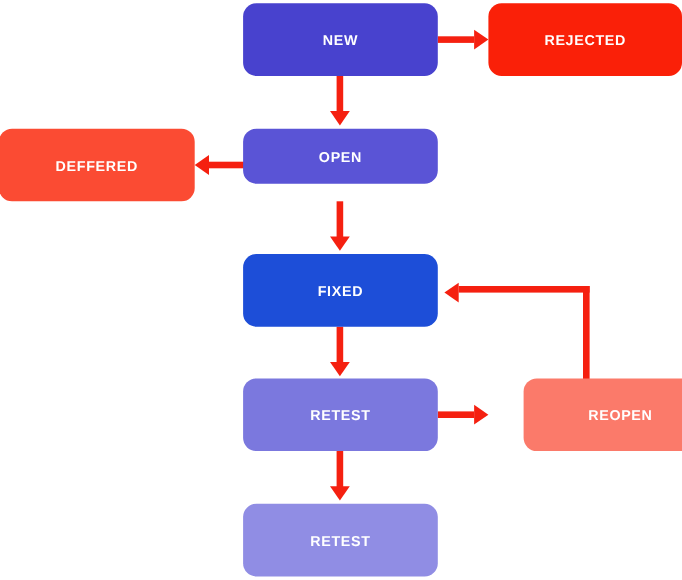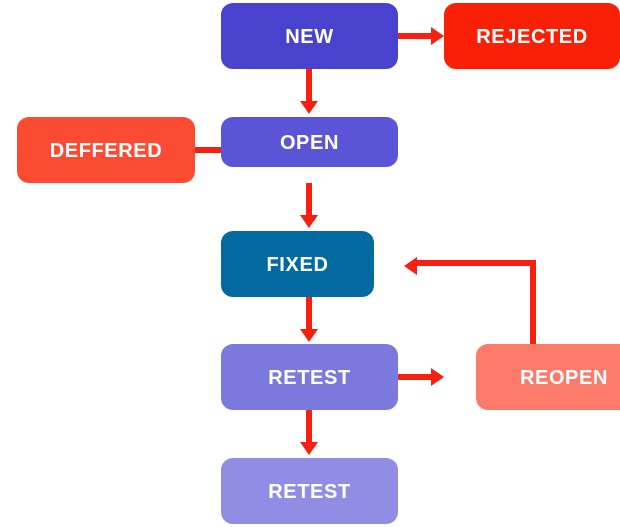--- a/index.html
+++ b/index.html
@@ -19,21 +19,21 @@
     position: absolute;
     border-radius: 12px;
     display: flex;
     align-items: center;
     justify-content: center;
     box-sizing: border-box;
   }
   .node-label {
     color: #ffffff;
     font-weight: bold;
-    font-size: 20px;
+    font-size: 13px;
     letter-spacing: 0.6px;
     text-align: center;
     line-height: 1;
     user-select: none;
   }
   
   .edge {
     position: absolute;
     background: #f52010;
   }
@@ -91,29 +91,29 @@
   <div class="arrowhead arrow-down" style="left:300px; top:442px;"></div>
 
   <div class="node" style="left:221px; top:3px; width:177px; height:66px; background:#4842ce;">
     <span class="node-label">NEW</span>
   </div>
 
   <div class="node" style="left:444px; top:3px; width:176px; height:66px; background:#fa2008;">
     <span class="node-label">REJECTED</span>
   </div>
 
-  <div class="node" style="left:-1px; top:117px; width:178px; height:66px; background:#fb4b33;margin-left:18px;">
+  <div class="node" style="left:-1px; top:117px; width:178px; height:66px; background:#fb4b33;">
     <span class="node-label">DEFFERED</span>
   </div>
 
   <div class="node" style="left:221px; top:117px; width:177px; height:50px; background:#5a54d6;">
     <span class="node-label">OPEN</span>
   </div>
 
-  <div class="node" style="left:221px; top:231px; width:153px; height:66px; background:#0369a1;">
+  <div class="node" style="left:221px; top:231px; width:177px; height:66px; background:#1d4ed8;">
     <span class="node-label">FIXED</span>
   </div>
 
   <div class="node" style="left:221px; top:344px; width:177px; height:66px; background:#7b78de;">
     <span class="node-label">RETEST</span>
   </div>
 
   <div class="node" style="left:444px; top:344px; width:176px; height:66px; background:#fb7a6a;margin-left:32px;">
     <span class="node-label">REOPEN</span>
   </div>

